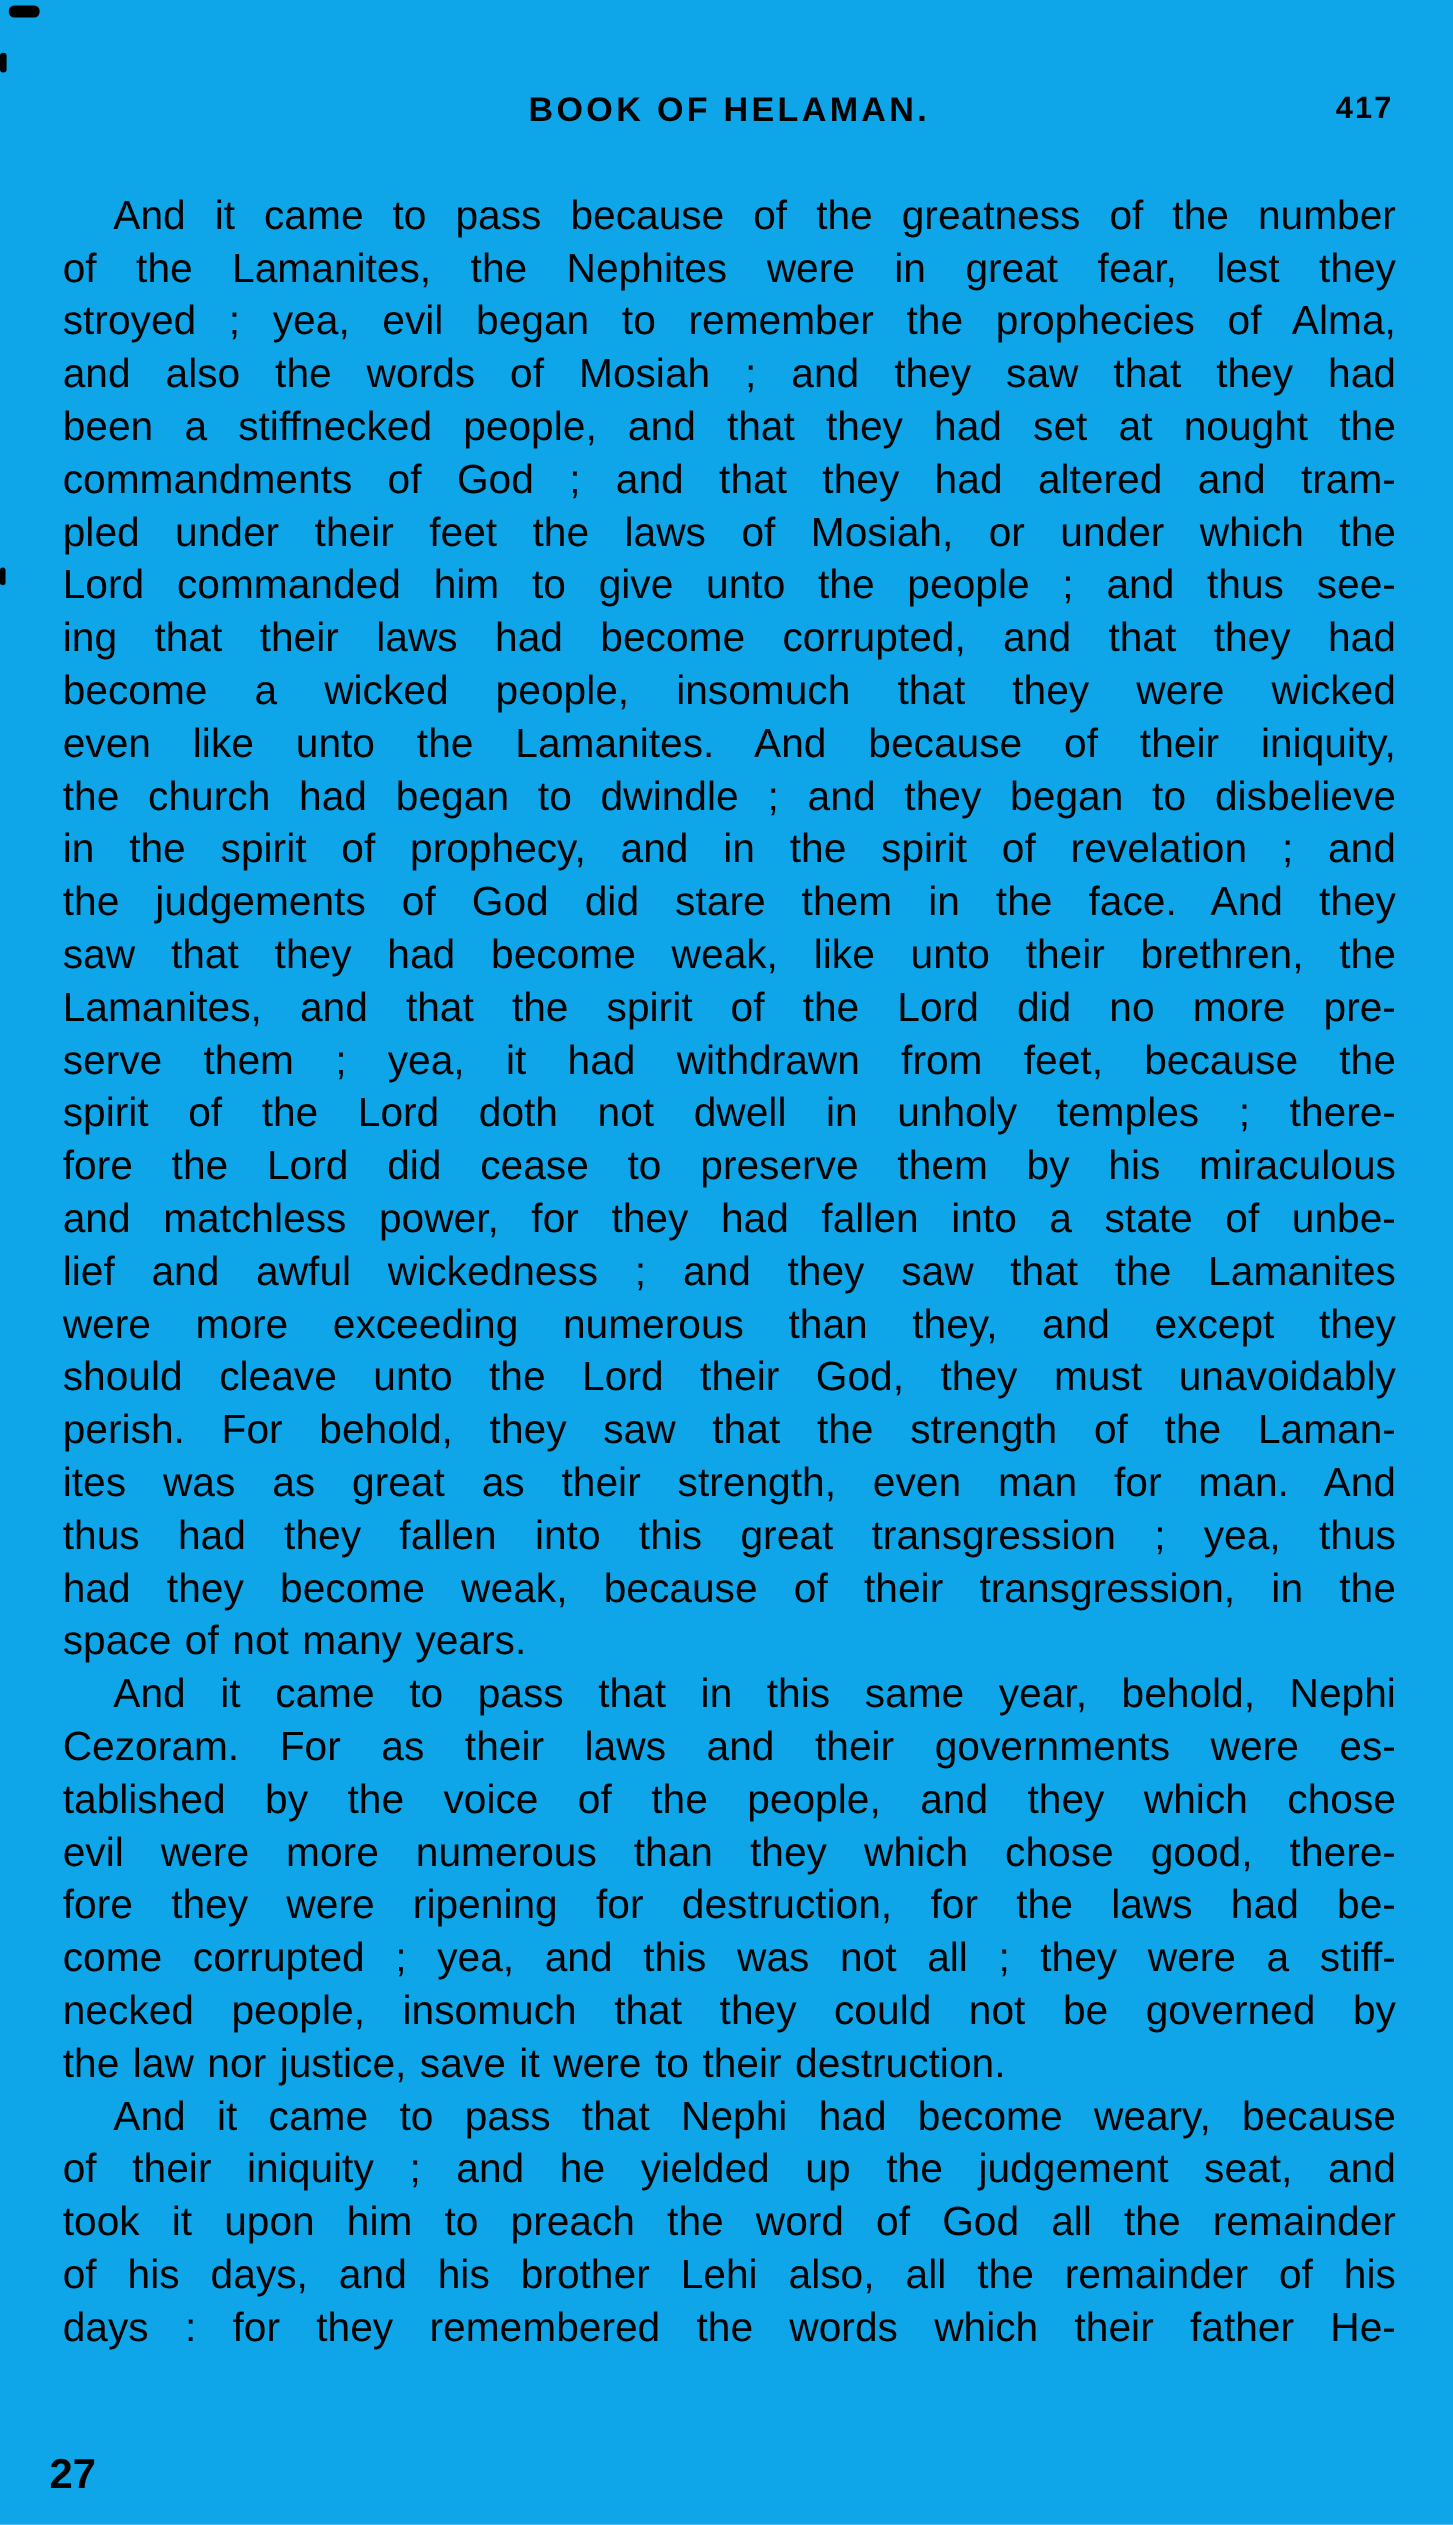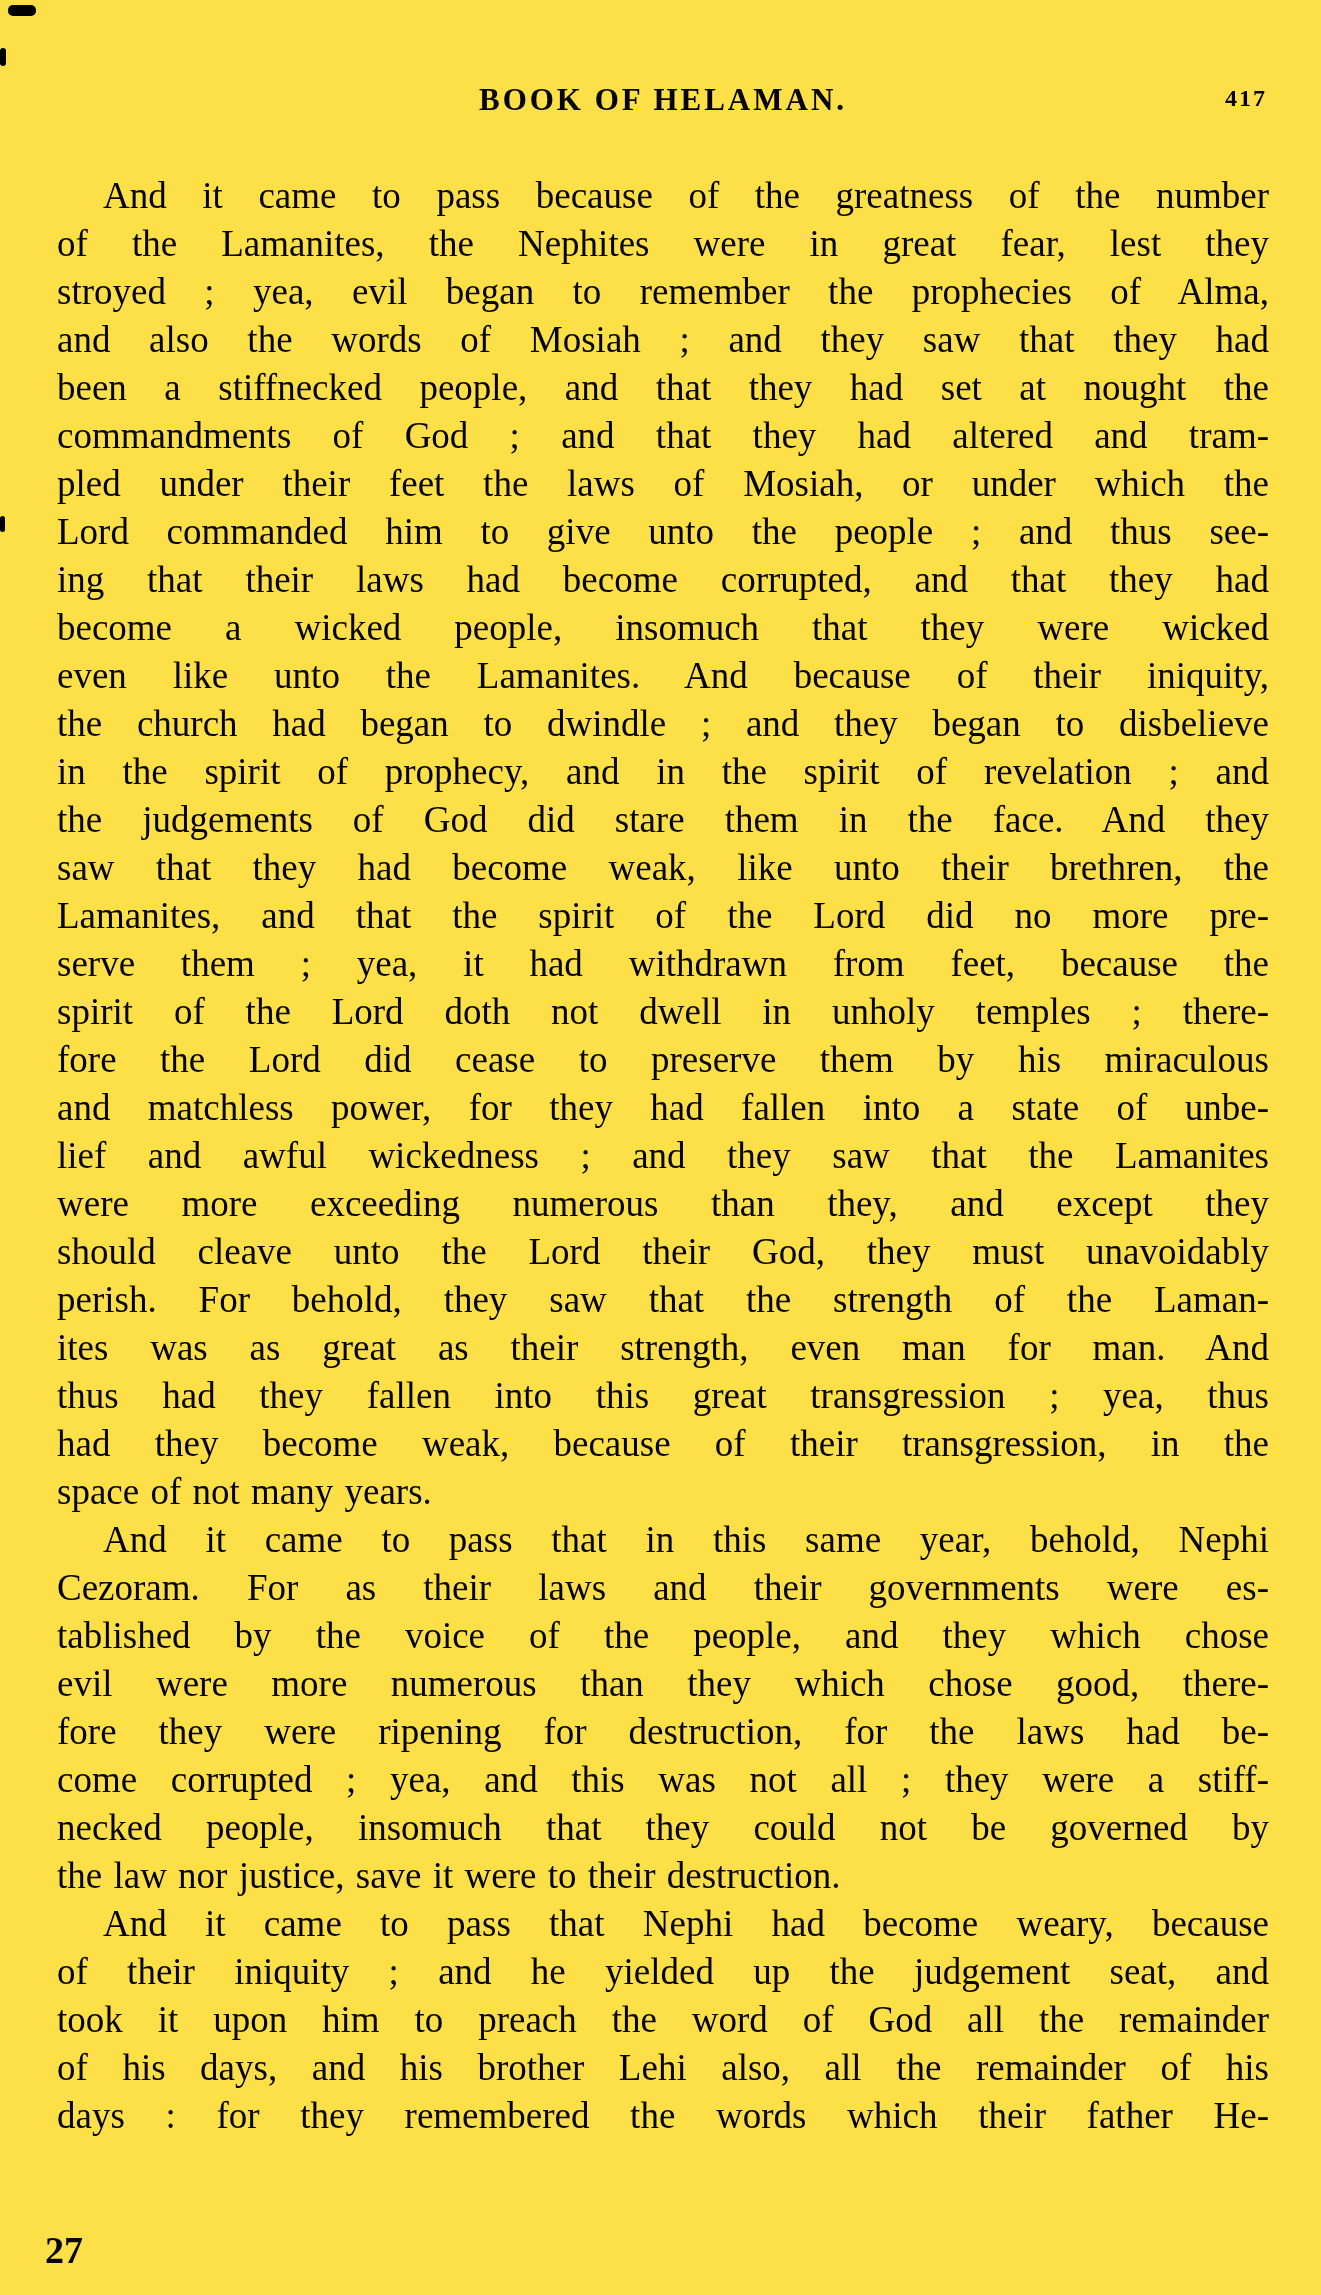--- a/index.html
+++ b/index.html
@@ -1,22 +1,22 @@
 <!DOCTYPE html>
 <html><head>
 <meta charset="utf-8">
 <style>
   html, body { margin: 0; padding: 0; }
   .page {
     position: relative;
     width: 1321px;
     height: 2295px;
-    background: #fde047;
+    background: #0ea5e9;
     overflow: hidden;
-    font-family: Liberation Serif, serif;
+    font-family: Liberation Sans, sans-serif;
     color: #030303;
   }
   .running-head {
     position: absolute;
     top: 80px;
     left: 57px;
     width: 1212px;
     height: 40px;
   }
   .head-title {
@@ -26,21 +26,21 @@
     text-align: center;
     font-size: 31px;
     font-weight: bold;
     letter-spacing: 3px;
     line-height: 32px;
   }
   .head-page {
     position: absolute;
     right: 2px;
     top: 0;
-    font-size: 24px;
+    font-size: 28px;
     font-weight: bold;
     letter-spacing: 2px;
     line-height: 36px;
   }
   .text-block {
     position: absolute;
     top: 172px;
     left: 57px;
     width: 1212px;
   }

